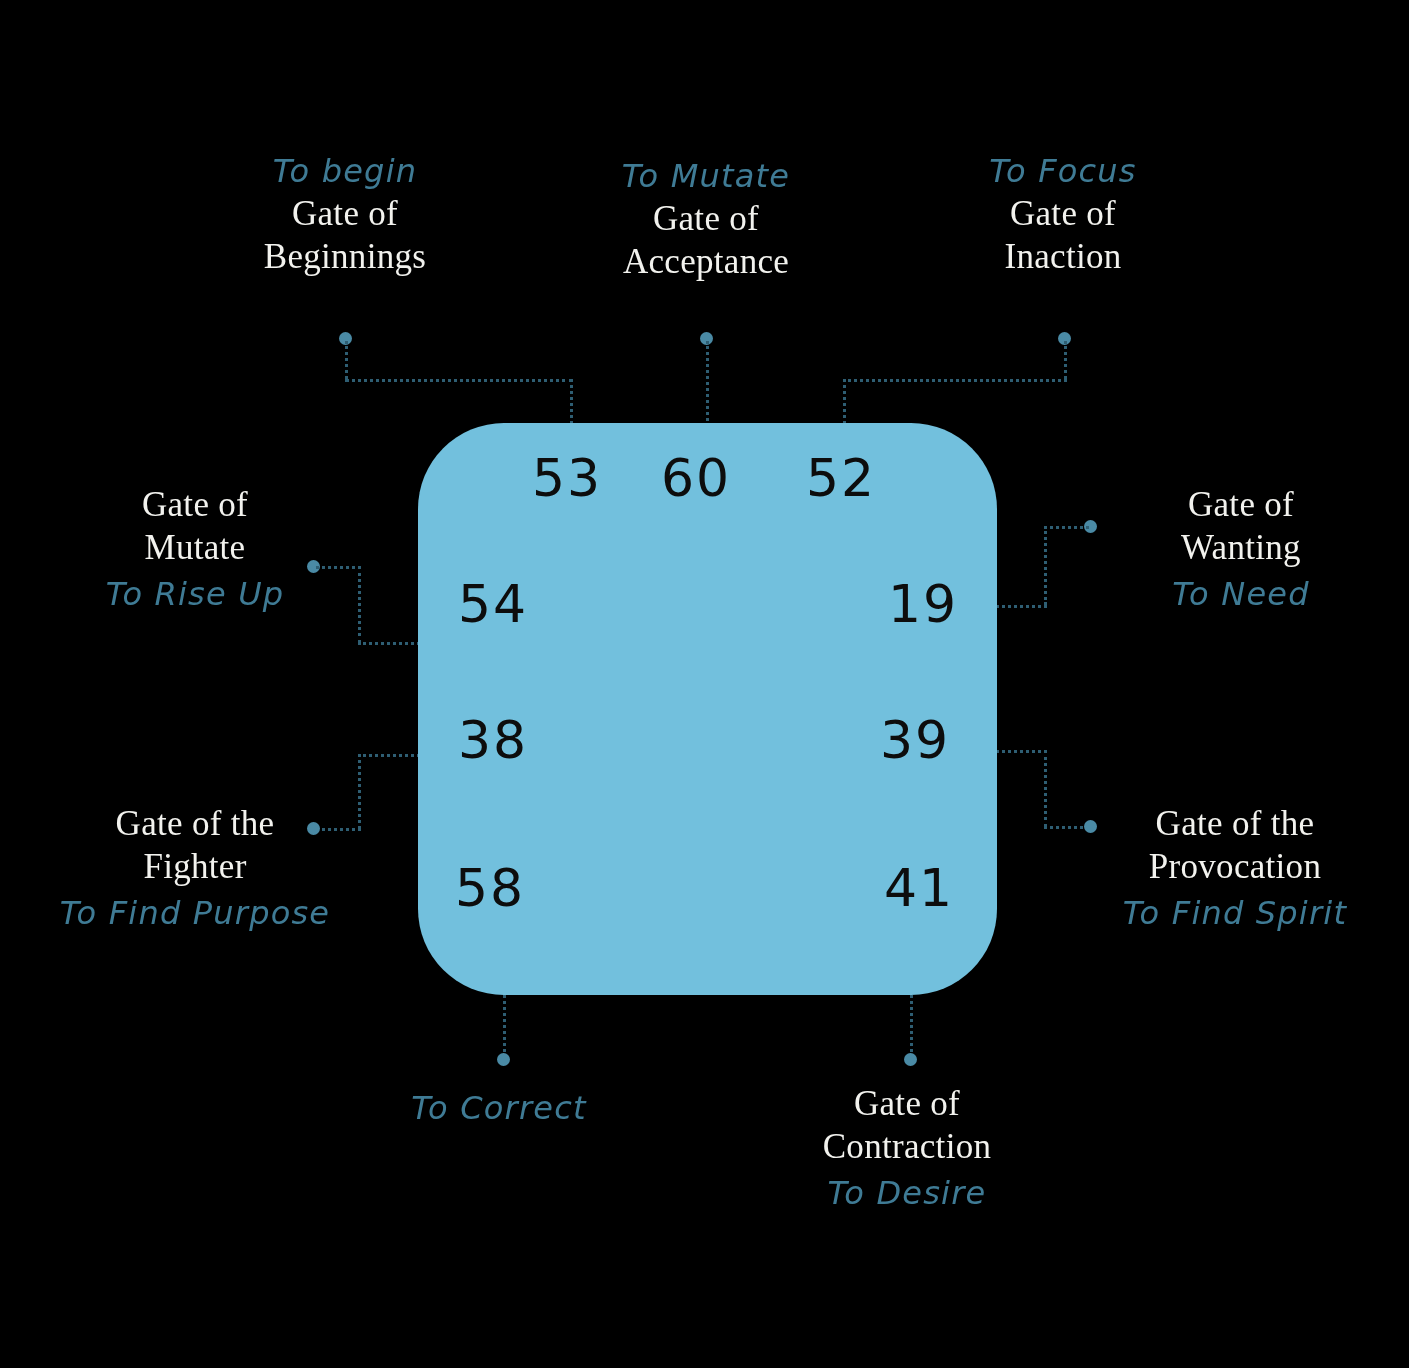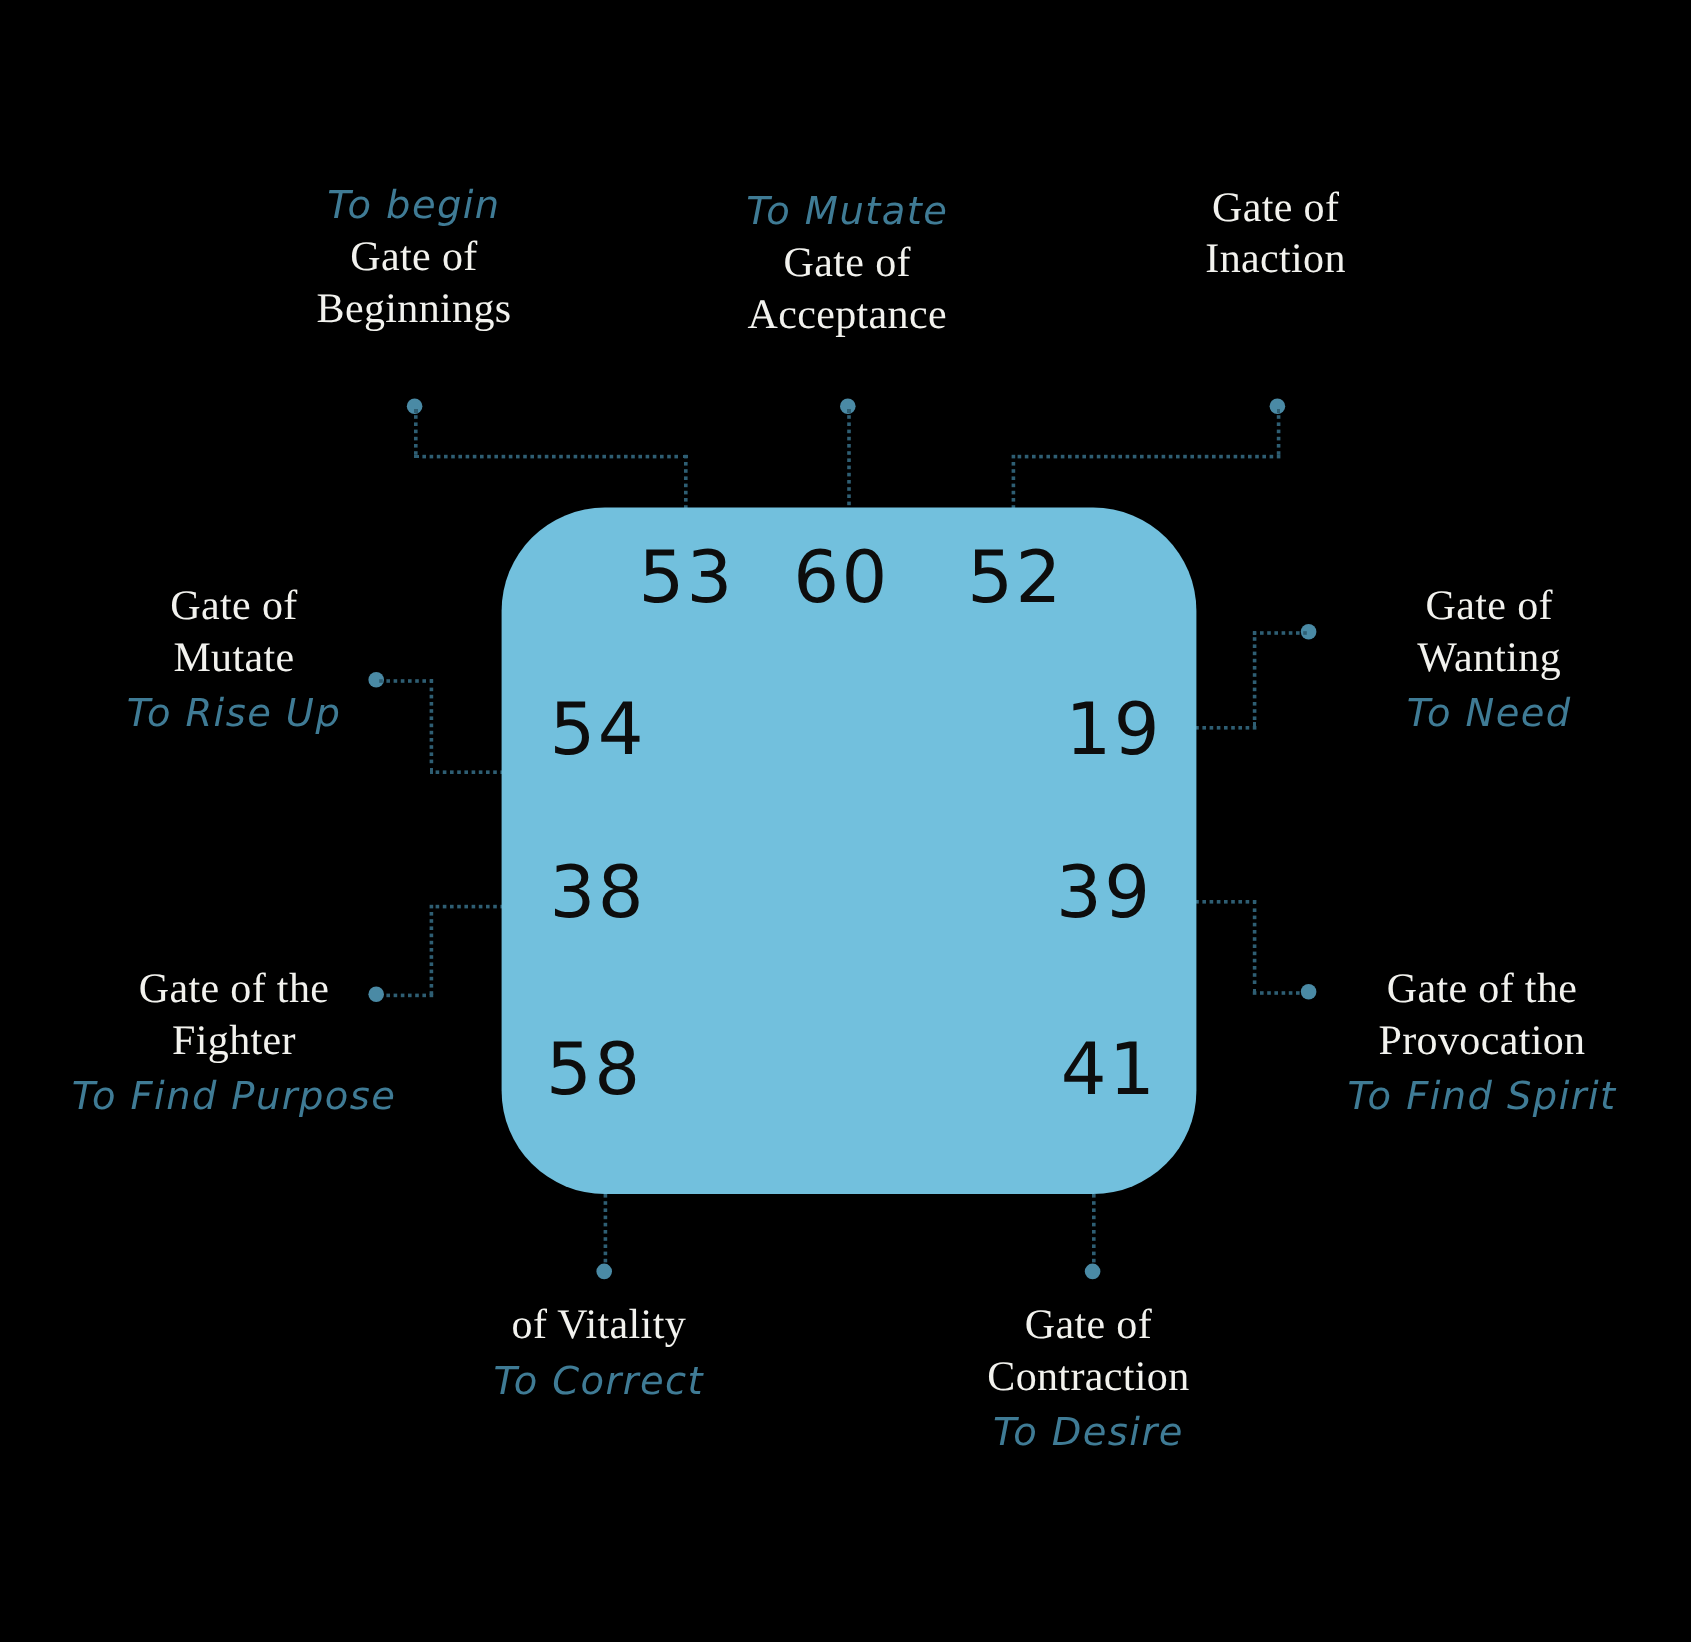--- a/index.html
+++ b/index.html
@@ -25,21 +25,21 @@
     height: 572px;
     background: #72c0dd;
     border-radius: 86px;
   }
 
   
   .gate-number {
     position: absolute;
     font-family: "DejaVu Sans", sans-serif;
     font-weight: 400;
-    font-size: 60px;
+    font-size: 52px;
     color: #0d0d0d;
     letter-spacing: 2px;
     line-height: 1;
     white-space: nowrap;
   }
 
   
   .gate-label {
     position: absolute;
     width: 300px;
@@ -176,20 +176,21 @@
 
   <div class="gate-label" style="left:556px; top:157px;">
     <div class="subtitle sub-top">To Mutate</div>
     <div class="title">
       <span class="title-line">Gate of</span>
       <span class="title-line">Acceptance</span>
     </div>
   </div>
 
   <div class="gate-label" style="left:913px; top:152px;">
+    <div class="subtitle sub-top">To Focus</div>
     <div class="title">
       <span class="title-line">Gate of</span>
       <span class="title-line">Inaction</span>
     </div>
   </div>
 
   <div class="gate-label" style="left:45px; top:484px;">
     <div class="title">
       <span class="title-line">Gate of</span>
       <span class="title-line">Mutate</span>
@@ -216,21 +217,20 @@
   <div class="gate-label" style="left:1085px; top:803px;">
     <div class="title">
       <span class="title-line">Gate of the</span>
       <span class="title-line">Provocation</span>
     </div>
     <div class="subtitle sub-bottom">To Find Spirit</div>
   </div>
 
   <div class="gate-label" style="left:349px; top:1083px;">
     <div class="title">
-      <span class="title-line">of Vitality</span>
     </div>
     <div class="subtitle sub-bottom">To Correct</div>
   </div>
 
   <div class="gate-label" style="left:757px; top:1083px;">
     <div class="title">
       <span class="title-line">Gate of</span>
       <span class="title-line">Contraction</span>
     </div>
     <div class="subtitle sub-bottom">To Desire</div>

